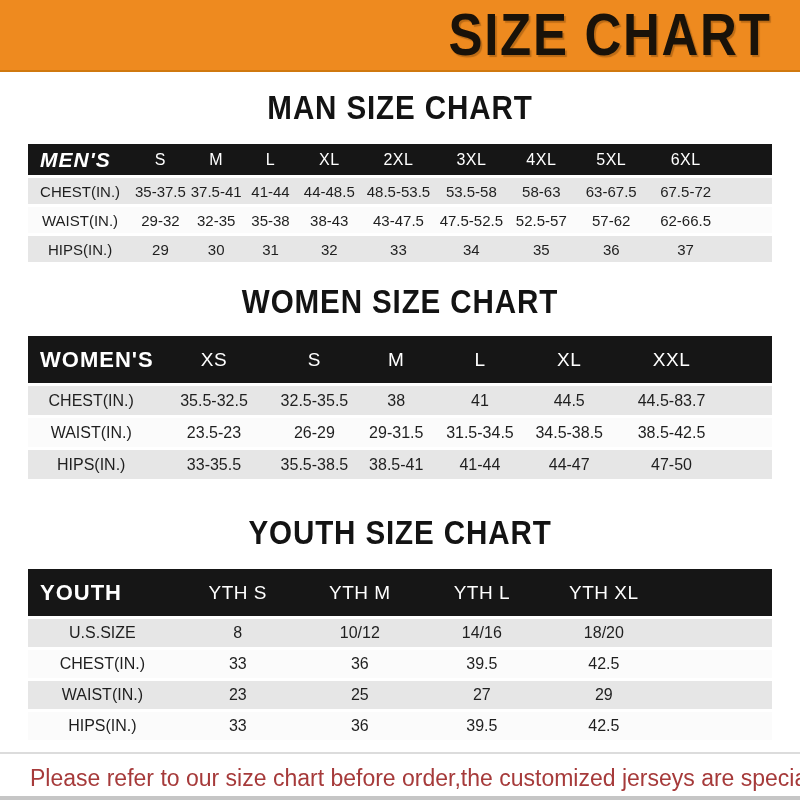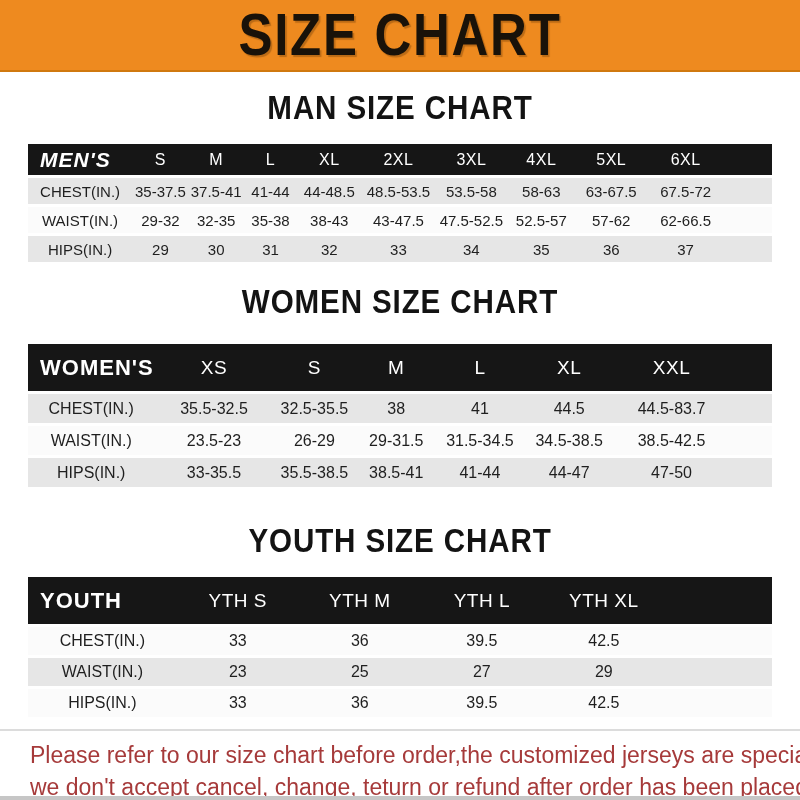--- a/index.html
+++ b/index.html
@@ -6,21 +6,21 @@
   body{
     width:800px;height:800px;position:relative;overflow:hidden;
     background:#ffffff;
     font-family:"Liberation Sans", sans-serif;
   }
   
   .banner{
     height:70px;
     background:var(--banner-bg,#EE8A1F);
     border-bottom:2px solid #d0790f;
-    display:flex;align-items:center;justify-content:center;
+    display:flex;align-items:center;justify-content:flex-end;
   }
   .banner-title{
     font-size:60px;font-weight:800;line-height:1;
     color:#191209;letter-spacing:2px;
     transform:scaleX(0.85);
     text-shadow:2px 2px 1px rgba(70,35,0,0.30);
     white-space:nowrap;
   }
   
   .section-title{
@@ -31,21 +31,21 @@
   }
   .title-men{margin-top:16px;}
   .title-women{margin-top:20px;}
   .title-youth{margin-top:34px;}
   
   .size-table{
     width:744px;margin:0 auto;
     border-collapse:collapse;table-layout:fixed;
   }
   .t-men{margin-top:18px;}
-  .t-women{margin-top:24px;}
+  .t-women{margin-top:16px;}
   .t-youth{margin-top:18px;}
   .size-table th{
     background:var(--header-bar,#161616);
     color:#ffffff;font-weight:500;text-align:center;
     letter-spacing:0.5px;white-space:nowrap;overflow:hidden;
   }
   .size-table th:first-child{
     text-align:left;padding-left:12px;font-weight:800;letter-spacing:1px;
   }
   .size-table td{
@@ -235,20 +235,28 @@
         <tr>
           <th>YOUTH</th>
           <th>YTH S</th>
           <th>YTH M</th>
           <th>YTH L</th>
           <th>YTH XL</th>
           <th></th>
         </tr>
       </thead>
       <tbody>
+        <tr class="row-gray">
+          <td>U.S.SIZE</td>
+          <td>8</td>
+          <td>10/12</td>
+          <td>14/16</td>
+          <td>18/20</td>
+          <td></td>
+        </tr>
         <tr class="row-white">
           <td>CHEST(IN.)</td>
           <td>33</td>
           <td>36</td>
           <td>39.5</td>
           <td>42.5</td>
           <td></td>
         </tr>
         <tr class="row-gray">
           <td>WAIST(IN.)</td>

